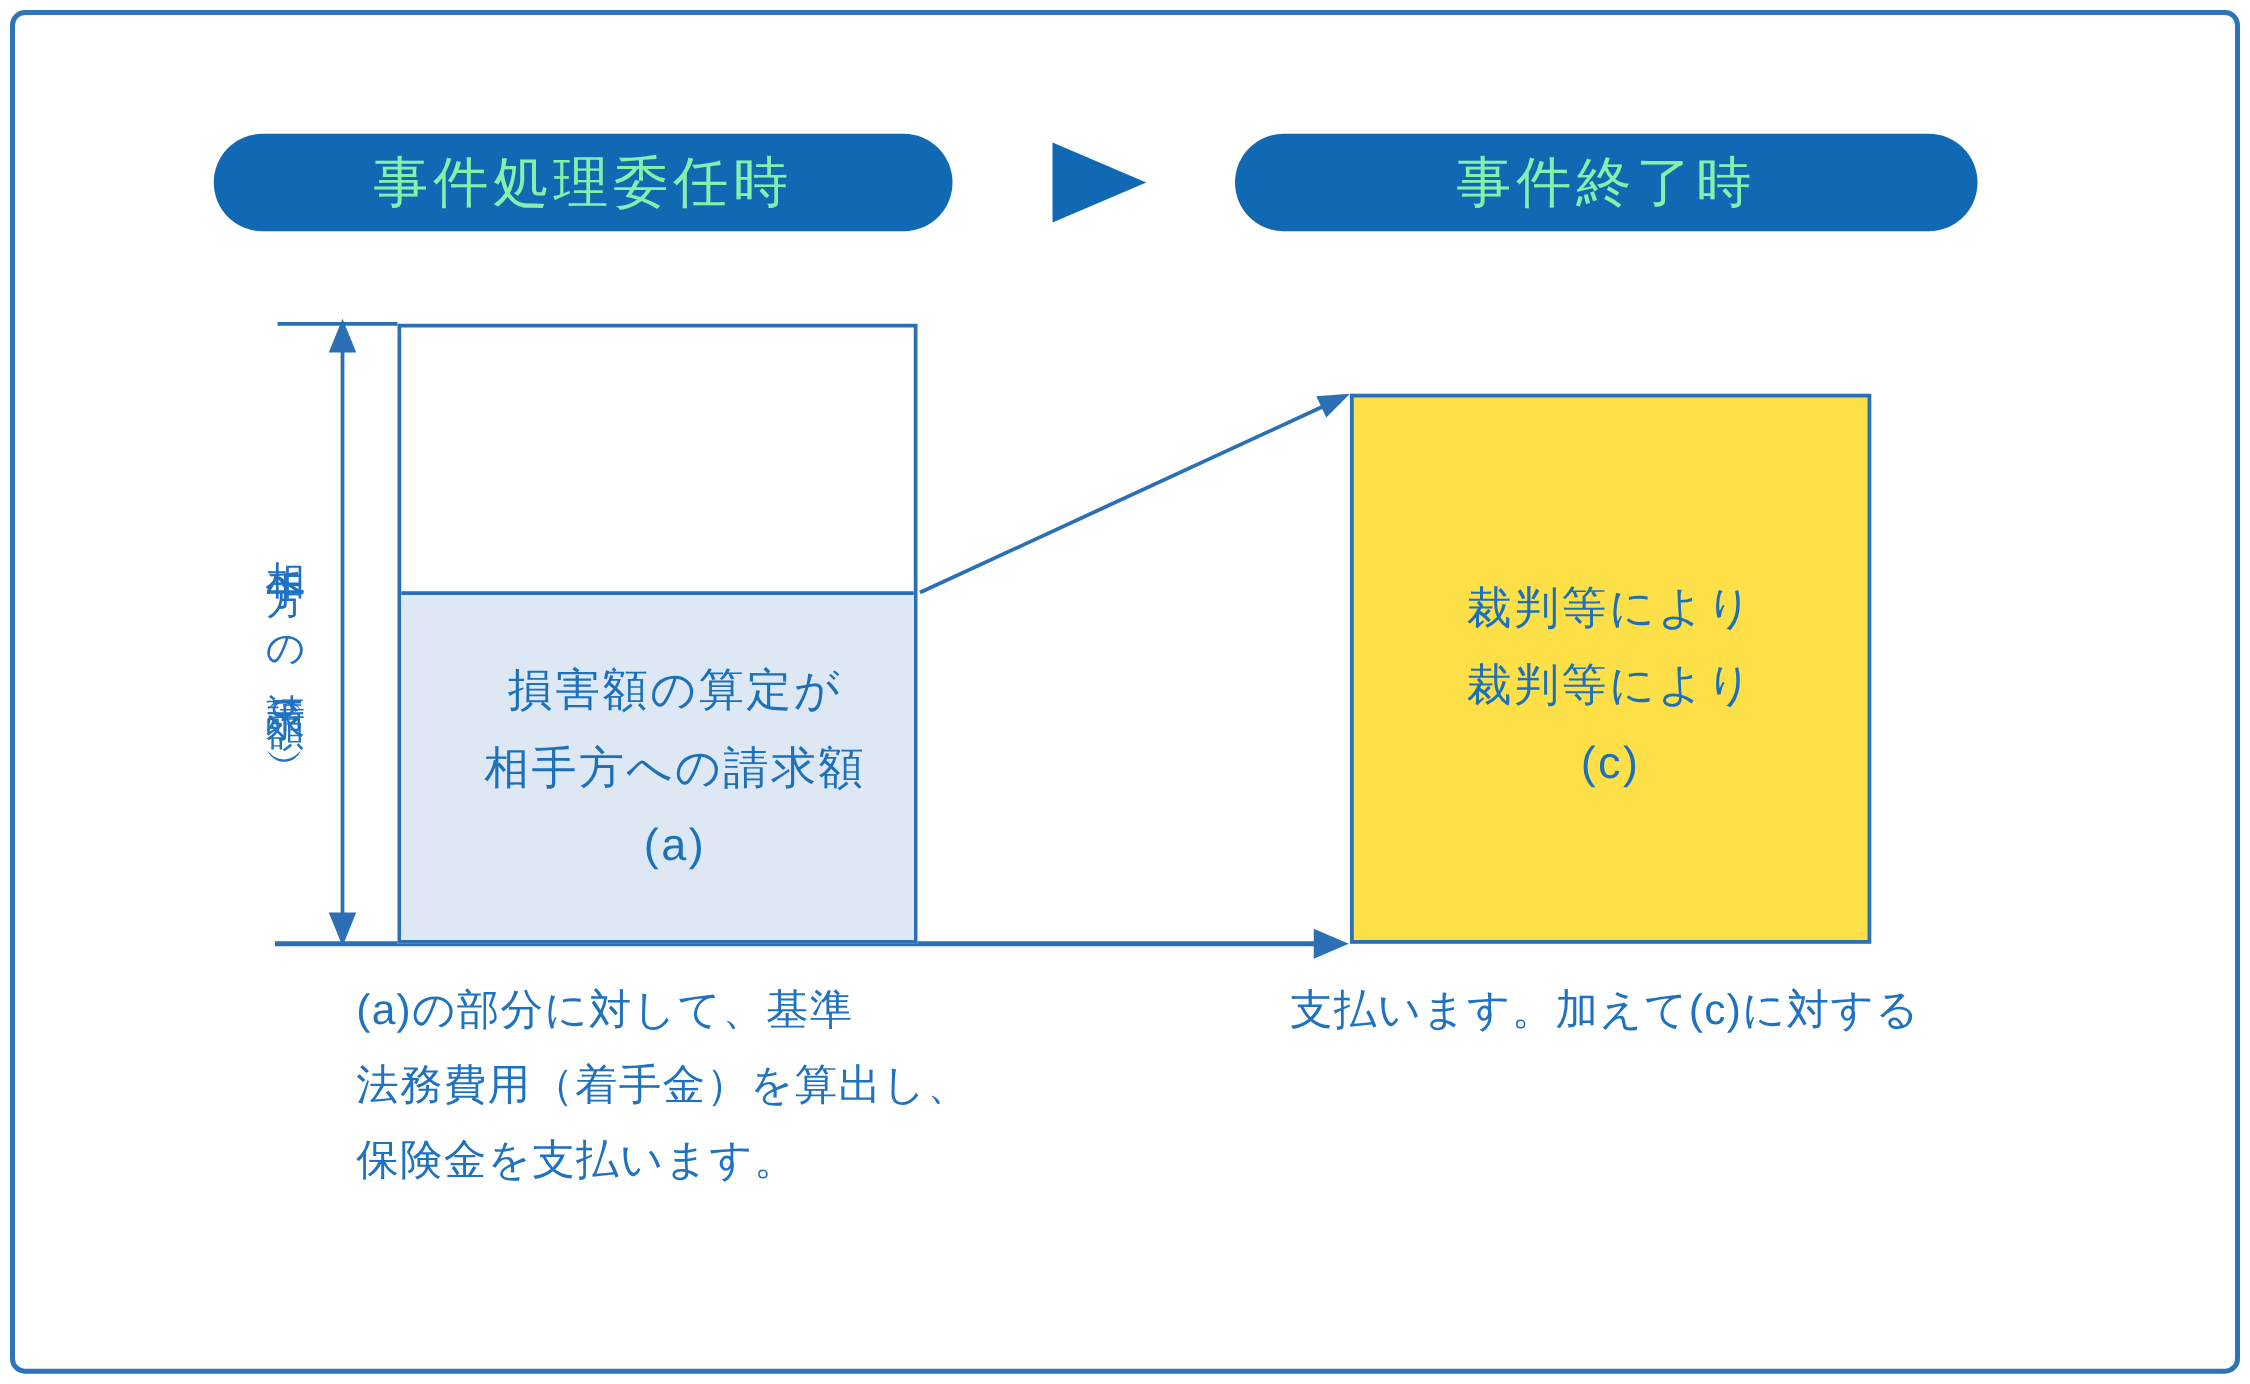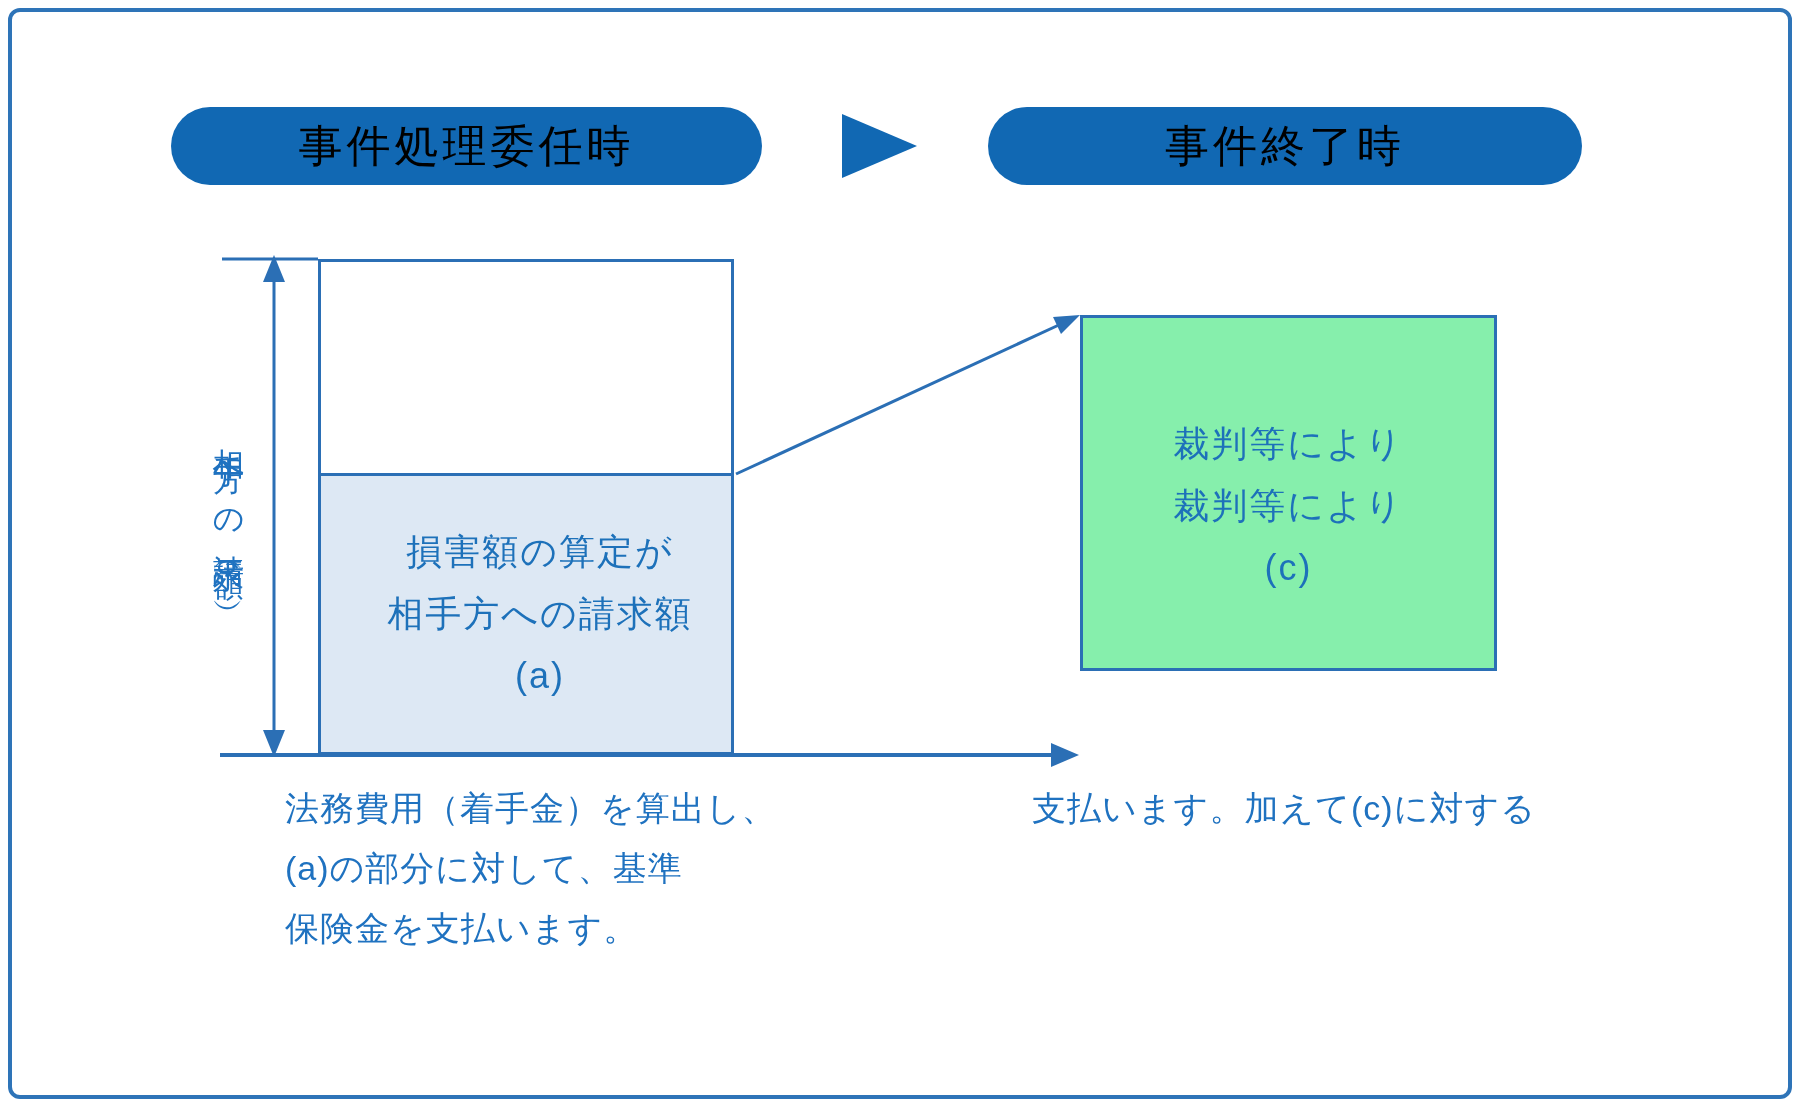--- a/index.html
+++ b/index.html
@@ -12,21 +12,21 @@
   }
   .frame{
     position:absolute;left:8px;top:8px;right:8px;bottom:8px;
     border:4px solid #2e74b8;border-radius:12px;
   }
   
   .pill{
     position:absolute;top:107px;height:78px;
     background:#1168b3;border-radius:39px;
     display:flex;align-items:center;justify-content:center;
-    color:#000000;font-size:44px;letter-spacing:4px;font-weight:500;
+    color:#86efac;font-size:44px;letter-spacing:4px;font-weight:500;
   }
   .pill-left{left:171px;width:591px;}
   .pill-right{left:988px;width:594px;}
   .tri{
     position:absolute;left:842px;top:114px;
     width:0;height:0;
     border-top:32px solid transparent;
     border-bottom:32px solid transparent;
     border-left:75px solid #1168b3;
   }
@@ -41,22 +41,22 @@
   .box-a{
     position:absolute;left:318px;top:259px;width:416px;height:496px;
     border:3px solid #2b6fb5;box-sizing:border-box;background:#ffffff;
   }
   .box-a-fill{
     position:absolute;left:0;right:0;bottom:0;top:211px;
     background:#dde8f4;border-top:3px solid #2b6fb5;
     display:flex;flex-direction:column;align-items:center;justify-content:center;padding-left:28px;
   }
   .box-c{
-    position:absolute;left:1080px;top:315px;width:417px;height:356px;
-    border:3px solid #2b6fb5;box-sizing:border-box;background:#86efac;
+    position:absolute;left:1080px;top:315px;width:417px;height:440px;
+    border:3px solid #2b6fb5;box-sizing:border-box;background:#fde047;
     display:flex;flex-direction:column;align-items:center;justify-content:center;
     padding-top:26px;
   }
   .box-line{
     font-size:36px;line-height:62px;color:#1d71ba;letter-spacing:2px;
     text-align:center;white-space:nowrap;
   }
   
   .note{position:absolute;top:778px;}
   .note-left{left:285px;width:560px;}
@@ -106,22 +106,22 @@
     </div>
   </div>
 
   <div class="box-c">
     <div class="box-line">裁判等により</div>
     <div class="box-line">裁判等により</div>
     <div class="box-line">(c)</div>
   </div>
 
   <div class="note note-left">
+    <div class="note-line">(a)の部分に対して、基準</div>
     <div class="note-line">法務費用（着手金）を算出し、</div>
-    <div class="note-line">(a)の部分に対して、基準</div>
     <div class="note-line">保険金を支払います。</div>
   </div>
 
   <div class="note note-right">
     <div class="note-line">支払います。加えて(c)に対する</div>
   </div>
 
 </div>
 
 </body></html>

